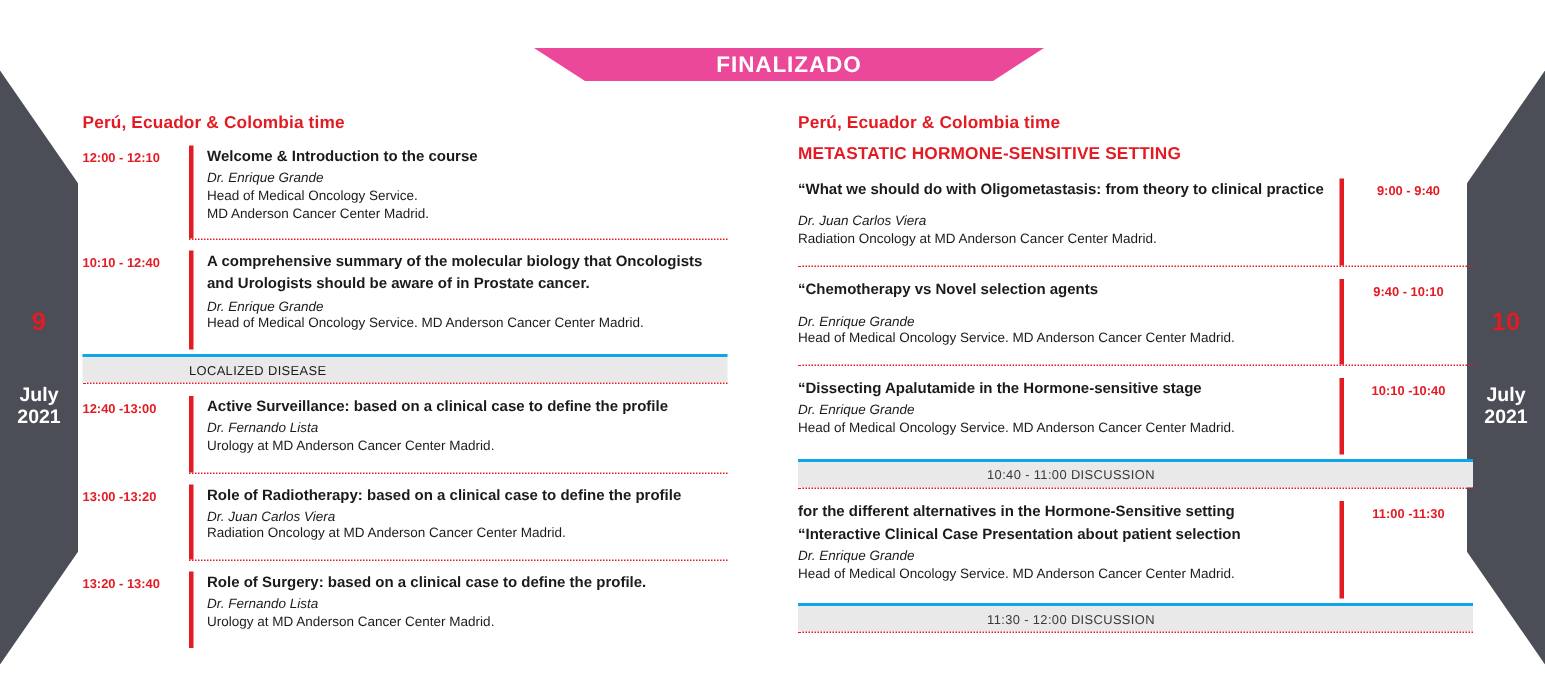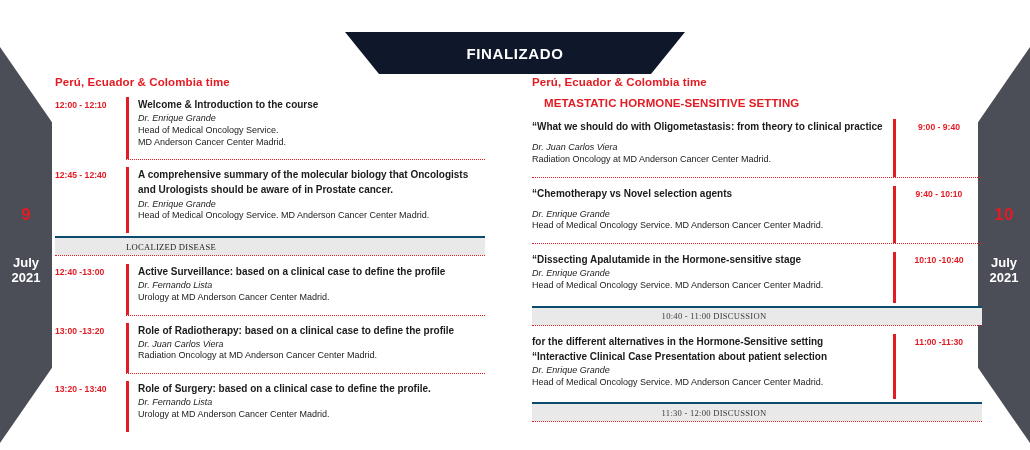--- a/index.html
+++ b/index.html
@@ -39,25 +39,25 @@
     font-size:17px;
     font-weight:bold;
     letter-spacing:.2px;
   }
   .daytab .dmon{font-size:13px;font-weight:bold;margin-top:32px;}
   .daytab .dyear{font-size:13px;font-weight:bold;}
 
   
   .banner{
     position:absolute;
-    left:345px;
+    left:356px;
     top:32px;
     width:340px;
-    height:42px;
-    background:#0f172a;
+    height:22px;
+    background:#ec4899;
     clip-path:polygon(0 0, 100% 0, 90% 100%, 10% 100%);
     color:#ffffff;
     font-size:15px;
     font-weight:bold;
     letter-spacing:.6px;
     display:flex;
     align-items:center;
     justify-content:center;
   }
 
@@ -74,21 +74,21 @@
     font-size:11.5px;
     font-weight:bold;
     letter-spacing:.1px;
     margin:0 0 9px 0;
   }
   .sechead{
     color:#e31b23;
     font-size:11.5px;
     font-weight:bold;
     letter-spacing:.1px;
-    margin:0 0 10px 12px;
+    margin:0 0 10px 0;
   }
 
   
   .row{
     display:flex;
     align-items:flex-start;
     position:relative;
   }
   .row .time{
     width:62px;
@@ -134,26 +134,25 @@
   }
   .dotted{
     border-top:1.4px dotted #e31b23;
     height:0;
     margin:0 0 7px 71px;
   }
 
   
   .band{
     background:#e9e9e9;
-    border-top:2px solid #0c4a6e;
+    border-top:2px solid #0ea5e9;
     height:17px;
     display:flex;
     align-items:center;
     margin:3px 0 0 0;
-    font-family:Liberation Serif, serif;
   }
   .band .btxt{
     font-size:8.6px;
     color:#1b1b1b;
     letter-spacing:.25px;
     padding-left:71px;
   }
   .band-right .btxt{
     width:100%;
     text-align:center;
@@ -229,21 +228,21 @@
     <div class="body">
       <div class="ttl">Welcome &amp; Introduction to the course</div>
       <div class="spk">Dr. Enrique Grande</div>
       <div class="aff">Head of Medical Oncology Service.</div>
       <div class="aff">MD Anderson Cancer Center Madrid.</div>
     </div>
   </div>
   <div class="dotted"></div>
 
   <div class="row">
-    <div class="time">12:45 - 12:40</div>
+    <div class="time">10:10 - 12:40</div>
     <div class="bar"></div>
     <div class="body">
       <div class="ttl">A comprehensive summary of the molecular biology that Oncologists</div>
       <div class="ttl">and Urologists should be aware of in Prostate cancer.</div>
       <div class="spk">Dr. Enrique Grande</div>
       <div class="aff">Head of Medical Oncology Service. MD Anderson Cancer Center Madrid.</div>
     </div>
   </div>
 
   <div class="band">

